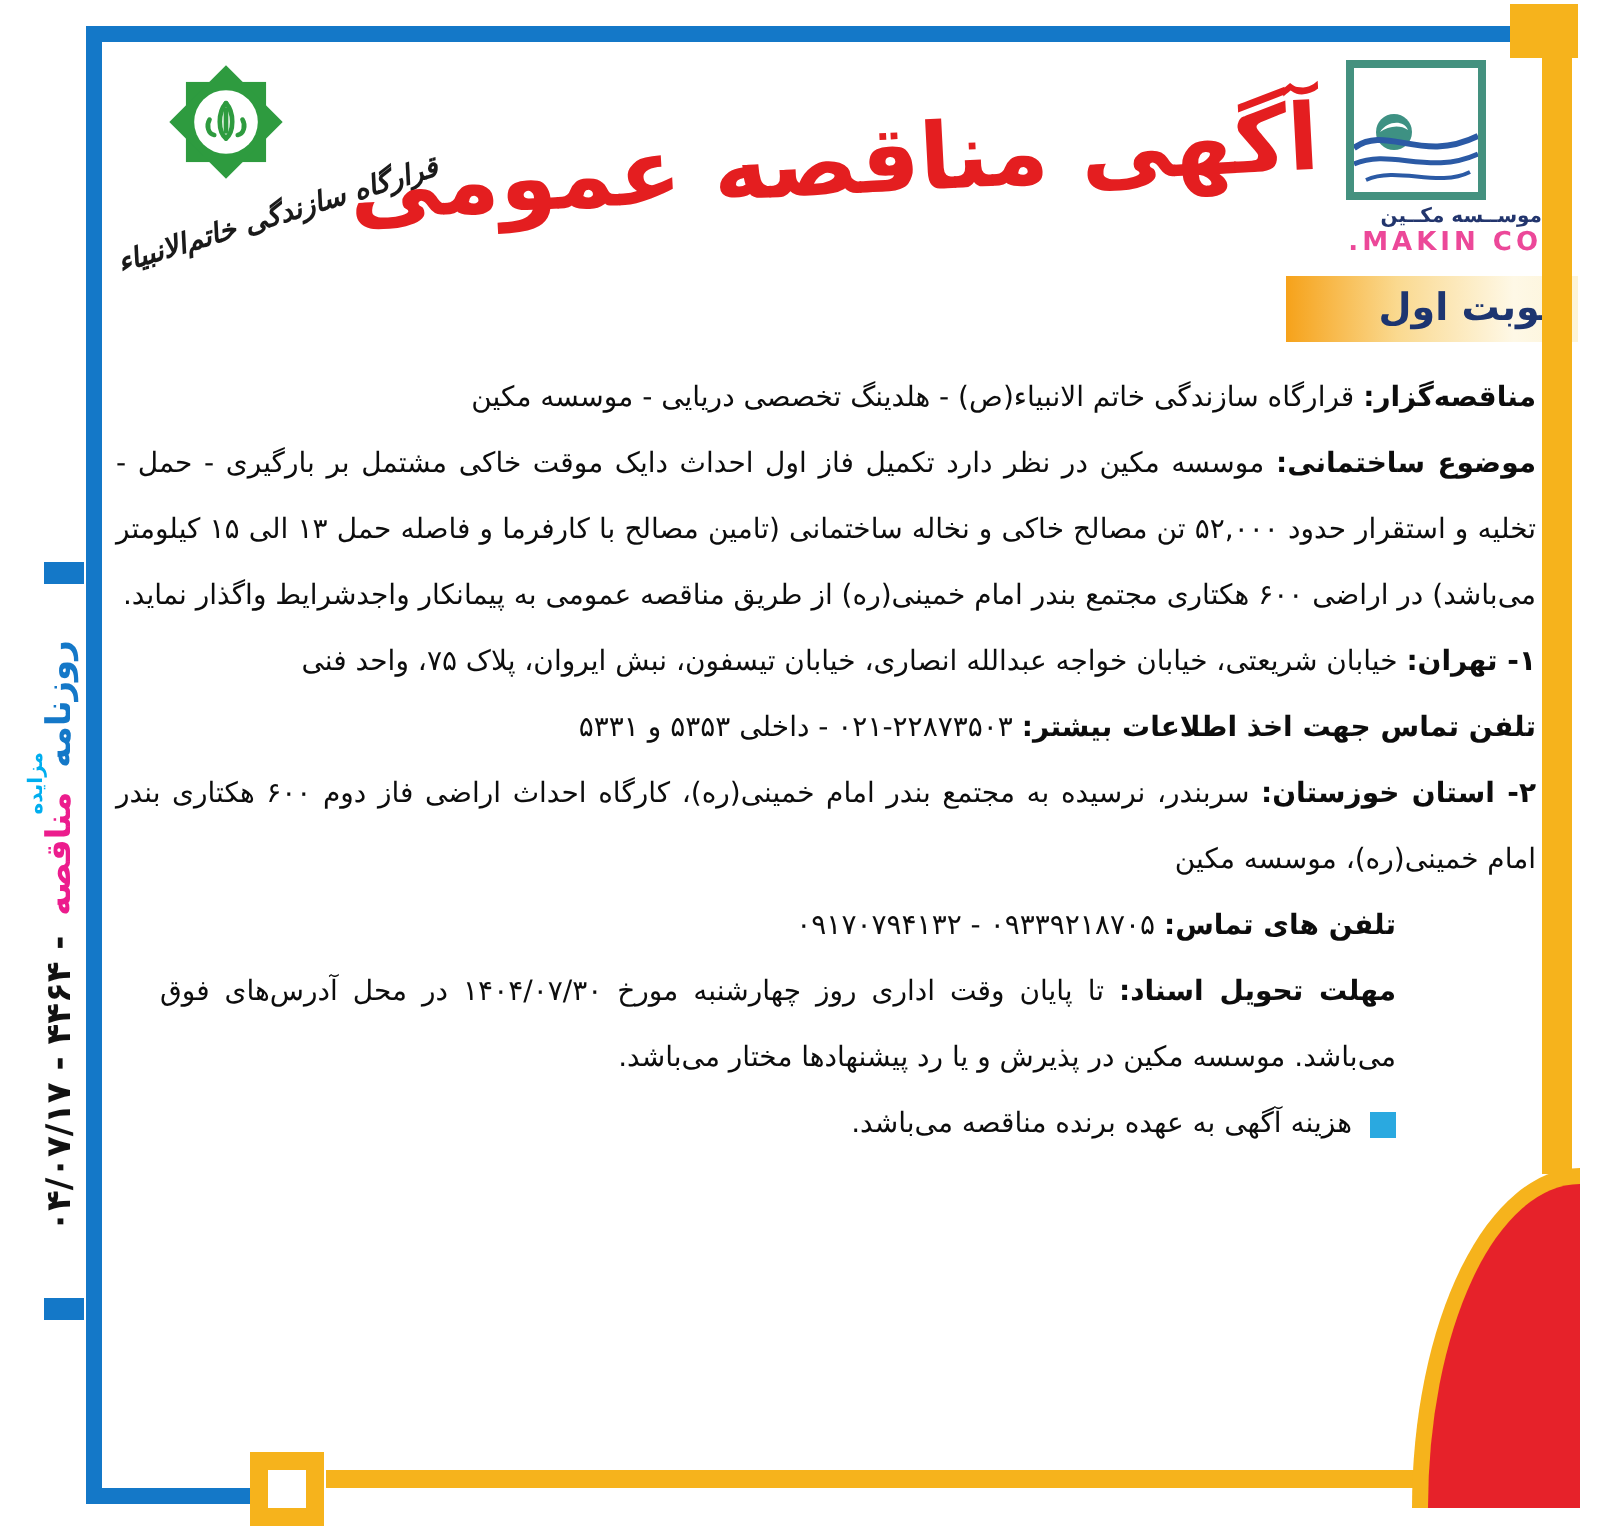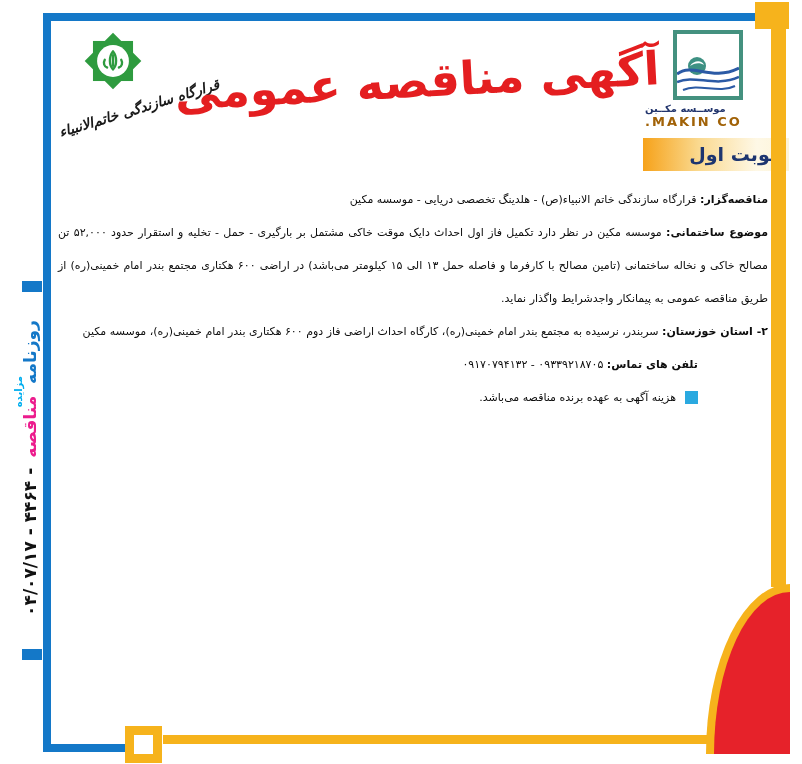--- a/index.html
+++ b/index.html
@@ -33,33 +33,33 @@
   .dash-bottom{left:22px;top:649px;}
   
   .khatam{left:58px;top:26px;width:140px;height:125px;}
   .khatam svg{position:absolute;left:22px;top:2px;}
   .khatam-caption{position:absolute;left:-4px;top:74px;width:170px;text-align:center;
       font-size:14px;font-weight:bold;font-style:italic;color:#1a1a1a;
       transform:rotate(-17deg);}
   .ad-title{left:183px;top:30px;width:468px;height:102px;display:flex;align-items:center;
       justify-content:center;color:#e41e20;font-size:46px;font-weight:bold;
       transform:rotate(-3deg);white-space:nowrap;}
-  .makin{left:645px;top:30px;width:126px;height:110px;text-align:left;}
+  .makin{left:645px;top:30px;width:126px;height:110px;text-align:right;}
   .makin-box{margin:0 auto;width:70px;height:70px;box-sizing:border-box;
       border:4px solid #44917f;background:#fff;display:flex;align-items:flex-end;}
   .makin-fa{font-size:10px;color:#22356d;font-weight:bold;margin-top:3px;}
-  .makin-en{font-size:13px;color:#a16207;font-weight:bold;letter-spacing:2px;
+  .makin-en{font-size:13px;color:#ec4899;font-weight:bold;letter-spacing:2px;
       font-family:"DejaVu Sans",sans-serif;}
   .round-bar{left:643px;top:138px;width:146px;height:33px;z-index:4;
       background:linear-gradient(to right,#f6a21a 0%,#fad98f 38%,#fef8e6 78%,#fdf4d8 100%);
       color:#1d3570;font-size:19px;font-weight:bold;line-height:33px;
       text-align:right;padding-right:12px;box-sizing:border-box;direction:rtl;}
   
   .ad-body{left:58px;top:183px;width:710px;direction:rtl;z-index:3;}
-  .ad-body p{margin:0;font-size:11px;line-height:33px;color:#0d0d0d;
+  .ad-body p{margin:0;font-size:14px;line-height:33px;color:#0d0d0d;
       text-align:justify;}
   .ad-body p .lbl{font-weight:bold;}
   .ad-body p.narrow{padding-left:0;padding-right:70px;margin-left:22px;}
   .footnote{display:flex;flex-direction:row;justify-content:flex-start;align-items:center;
       padding-right:70px;}
   .bullet-square{display:inline-block;width:13px;height:13px;background:#2aa9e0;
       margin-left:9px;flex:0 0 auto;}
 </style>
 </head>
 <body>
@@ -114,19 +114,22 @@
   </div>
   <div class="makin-fa">موســسه مکــین</div>
   <div class="makin-en">MAKIN CO.</div>
 </div>
 
 <div class="abs round-bar">نوبت اول</div>
 
 <div class="abs ad-body">
   <p><span class="lbl">مناقصه‌گزار:</span> <span>قرارگاه سازندگی خاتم الانبیاء(ص) - هلدینگ تخصصی دریایی - موسسه مکین</span></p>
   <p><span class="lbl">موضوع ساختمانی:</span> <span>موسسه مکین در نظر دارد تکمیل فاز اول احداث دایک موقت خاکی مشتمل بر بارگیری - حمل - تخلیه و استقرار حدود ۵۲,۰۰۰ تن مصالح خاکی و نخاله ساختمانی (تامین مصالح با کارفرما و فاصله حمل ۱۳ الی ۱۵ کیلومتر می‌باشد) در اراضی ۶۰۰ هکتاری مجتمع بندر امام خمینی(ره) از طریق مناقصه عمومی به پیمانکار واجدشرایط واگذار نماید.</span></p>
+  <p><span class="lbl">۱- تهران:</span> <span>خیابان شریعتی، خیابان خواجه عبدالله انصاری، خیابان تیسفون، نبش ایروان، پلاک ۷۵، واحد فنی</span></p>
+  <p><span class="lbl">تلفن تماس جهت اخذ اطلاعات بیشتر:</span> <span>۲۲۸۷۳۵۰۳-۰۲۱ - داخلی ۵۳۵۳ و ۵۳۳۱</span></p>
   <p><span class="lbl">۲- استان خوزستان:</span> <span>سربندر، نرسیده به مجتمع بندر امام خمینی(ره)، کارگاه احداث اراضی فاز دوم ۶۰۰ هکتاری بندر امام خمینی(ره)، موسسه مکین</span></p>
   <p class="narrow"><span class="lbl">تلفن های تماس:</span> <span>۰۹۳۳۹۲۱۸۷۰۵ - ۰۹۱۷۰۷۹۴۱۳۲</span></p>
+  <p class="narrow"><span class="lbl">مهلت تحویل اسناد:</span> <span>تا پایان وقت اداری روز چهارشنبه مورخ ۱۴۰۴/۰۷/۳۰ در محل آدرس‌های فوق می‌باشد. موسسه مکین در پذیرش و یا رد پیشنهادها مختار می‌باشد.</span></p>
   <p class="footnote">
     <span class="bullet-square"></span>
     <span>هزینه آگهی به عهده برنده مناقصه می‌باشد.</span>
   </p>
 </div>
 
 </body></html>

